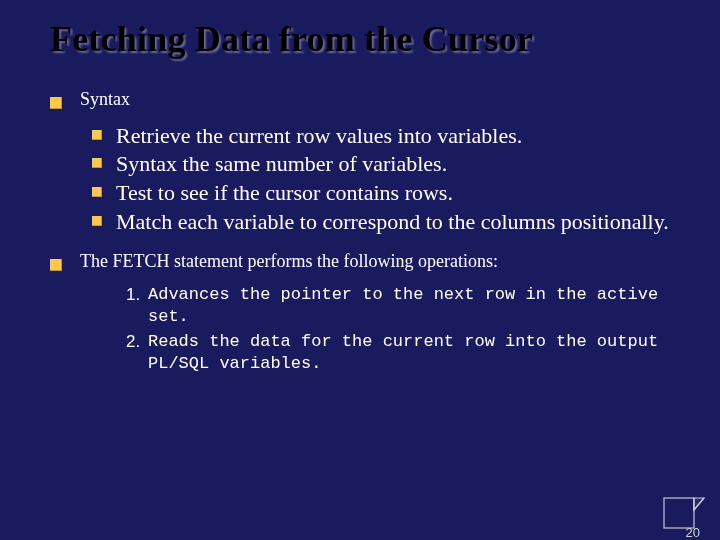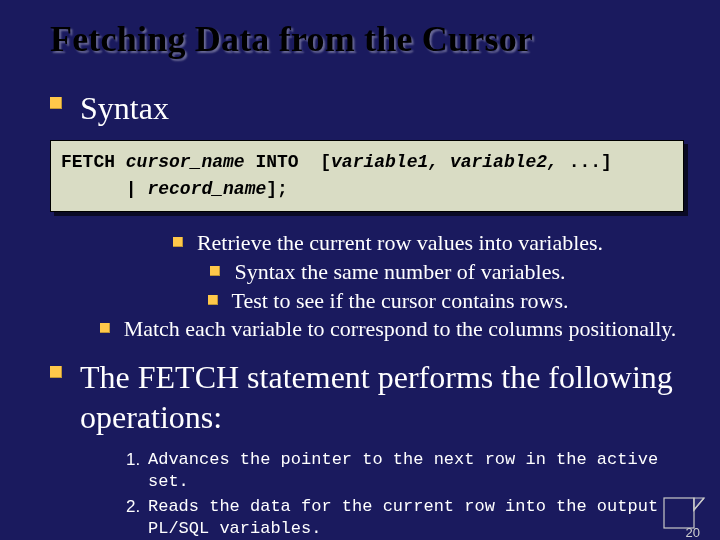--- a/index.html
+++ b/index.html
@@ -20,38 +20,38 @@
     letter-spacing: 0.2px;
   }
   .row { display: flex; align-items: flex-start; margin-bottom: 12px; }
   .bullet-sq {
     width: 12px; height: 12px; background: #ffc84a; flex: none;
     margin-top: 9px; margin-right: 18px; box-shadow: inset -1px -1px 0 rgba(0,0,0,0.25);
   }
   .bullet-sq.small {
     width: 10px; height: 10px; margin-top: 7px; margin-right: 14px;
   }
-  .lvl1-text { font-size: 32px; line-height: 1.25; }
+  .lvl1-text { font-size: 18px; line-height: 1.25; }
   .codebox {
     background: #d9dcc4;
     color: #000;
     font-family: "Courier New", Courier, monospace;
     font-weight: bold;
     font-size: 18px;
     padding: 8px 10px 8px 10px;
     margin: 2px 0 18px 0;
     border: 1px solid #000;
     box-shadow: 4px 4px 0 rgba(0,0,0,0.6);
     white-space: pre;
     line-height: 1.5;
   }
   .codebox .kw { font-style: normal; }
   .codebox .it { font-style: italic; }
   .sublist { margin-left: 42px; margin-bottom: 14px; }
-  .sublist .row { margin-bottom: 2px; justify-content: center; }
+  .sublist .row { margin-bottom: 2px; }
   .sub-text { font-size: 22px; line-height: 1.22; }
   .numlist { margin-left: 76px; margin-top: 6px; }
   .num-item { font-family: Arial, Helvetica, sans-serif; font-size: 17px; line-height: 1.3; margin-bottom: 2px; display: flex; }
   .num-item .n { width: 22px; flex: none; }
   .num-item .t { flex: 1; font-family: Liberation Mono, monospace; }
   .pagecorner {
     position: absolute; right: 14px; bottom: 10px;
     display: flex; align-items: flex-end; gap: 4px;
   }
   .pagecorner svg { display: block; }
@@ -65,22 +65,20 @@
 
 <div class="slide">
 
   <div class="title">Fetching Data from the Cursor</div>
 
   <div class="row">
     <div class="bullet-sq"></div>
     <div class="lvl1-text">Syntax</div>
   </div>
 
-  <div class="codebox"><span class="kw">FETCH </span><span class="it">cursor_name</span><span class="kw"> INTO  [</span><span class="it">variable1, variable2,</span><span class="kw"> ...]</span>
-<span class="kw">      | </span><span class="it">record_name</span><span class="kw">];</span></div>
 
   <div class="sublist">
     <div class="row">
       <div class="bullet-sq small"></div>
       <div class="sub-text">Retrieve the current row values into variables.</div>
     </div>
     <div class="row">
       <div class="bullet-sq small"></div>
       <div class="sub-text">Syntax the same number of variables.</div>
     </div>

